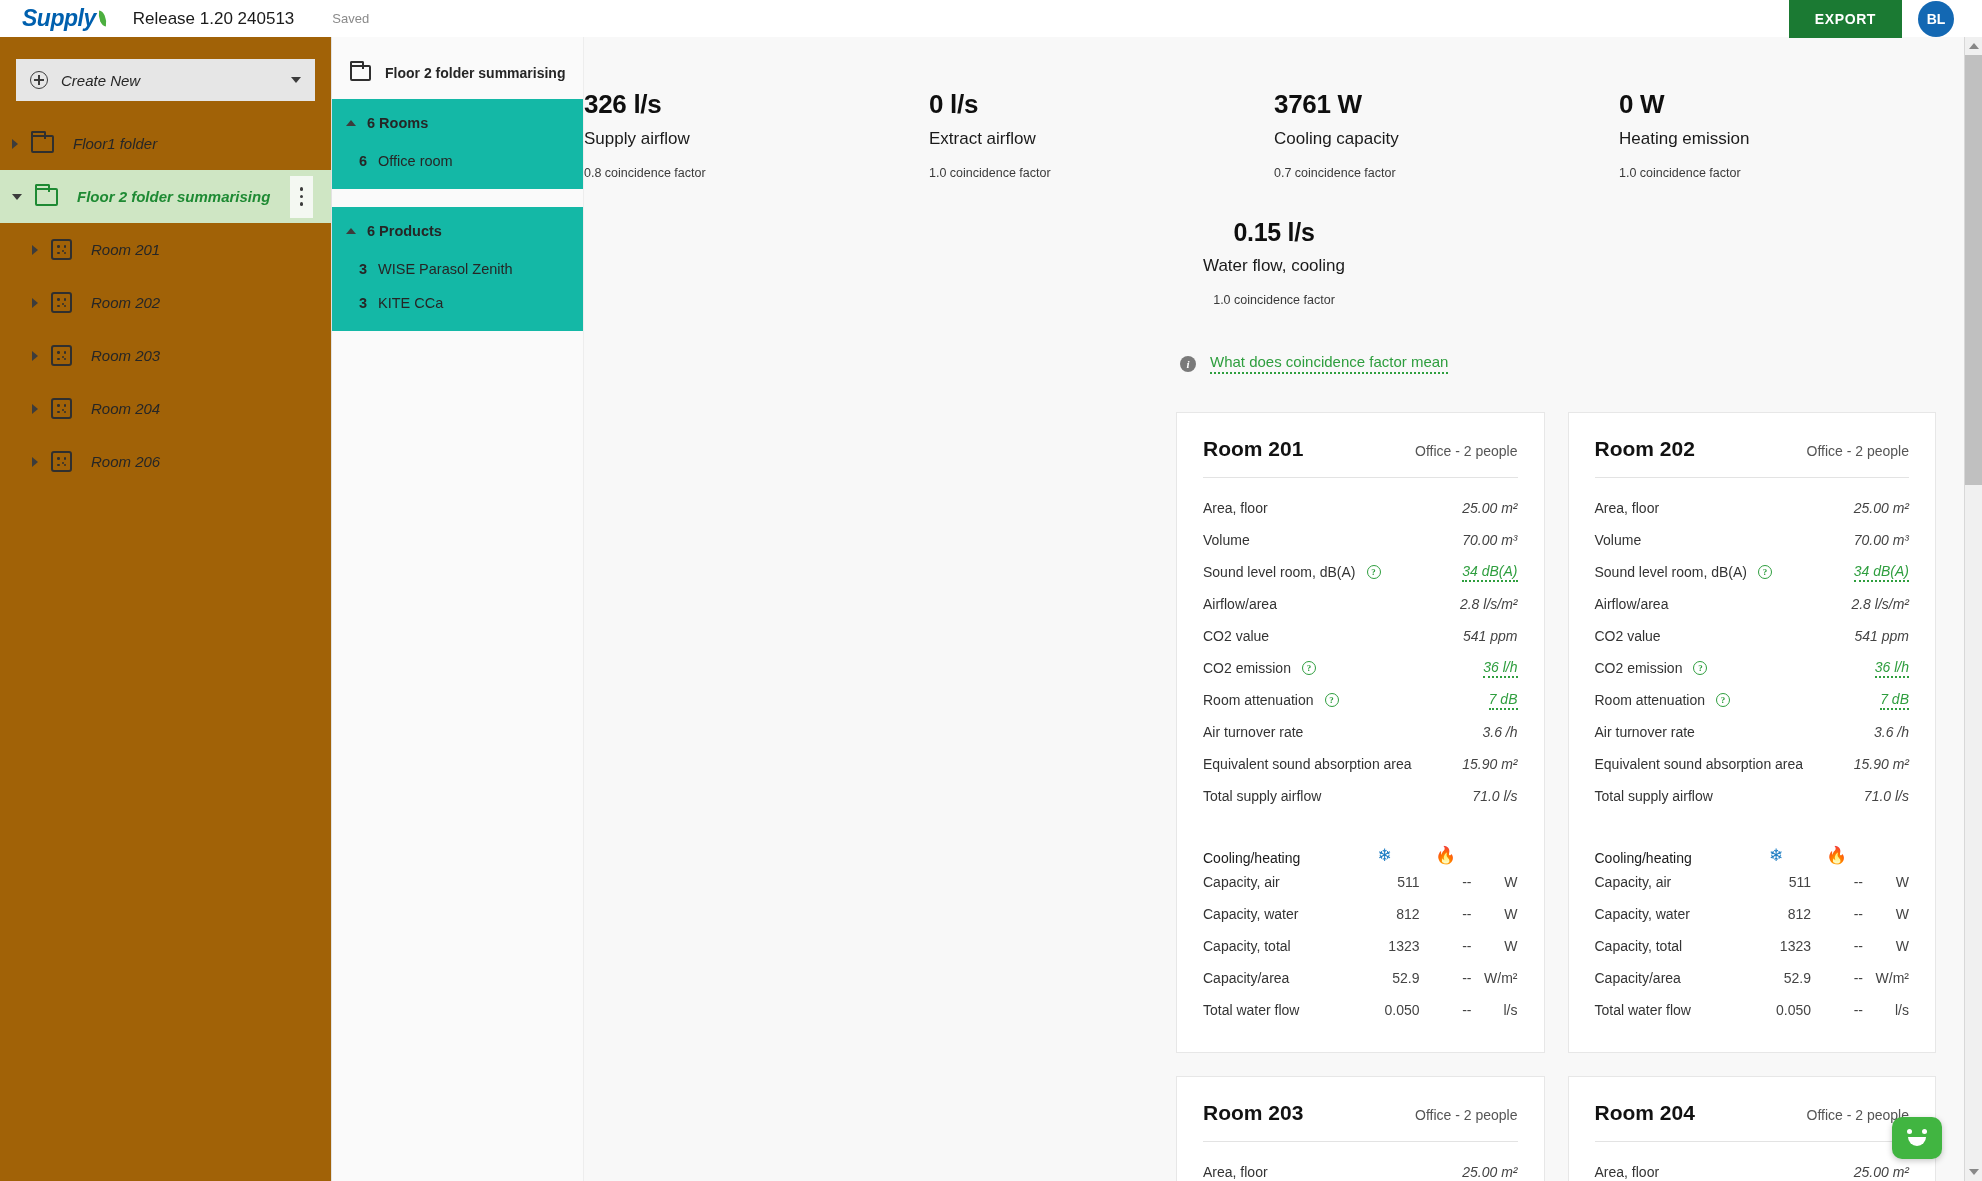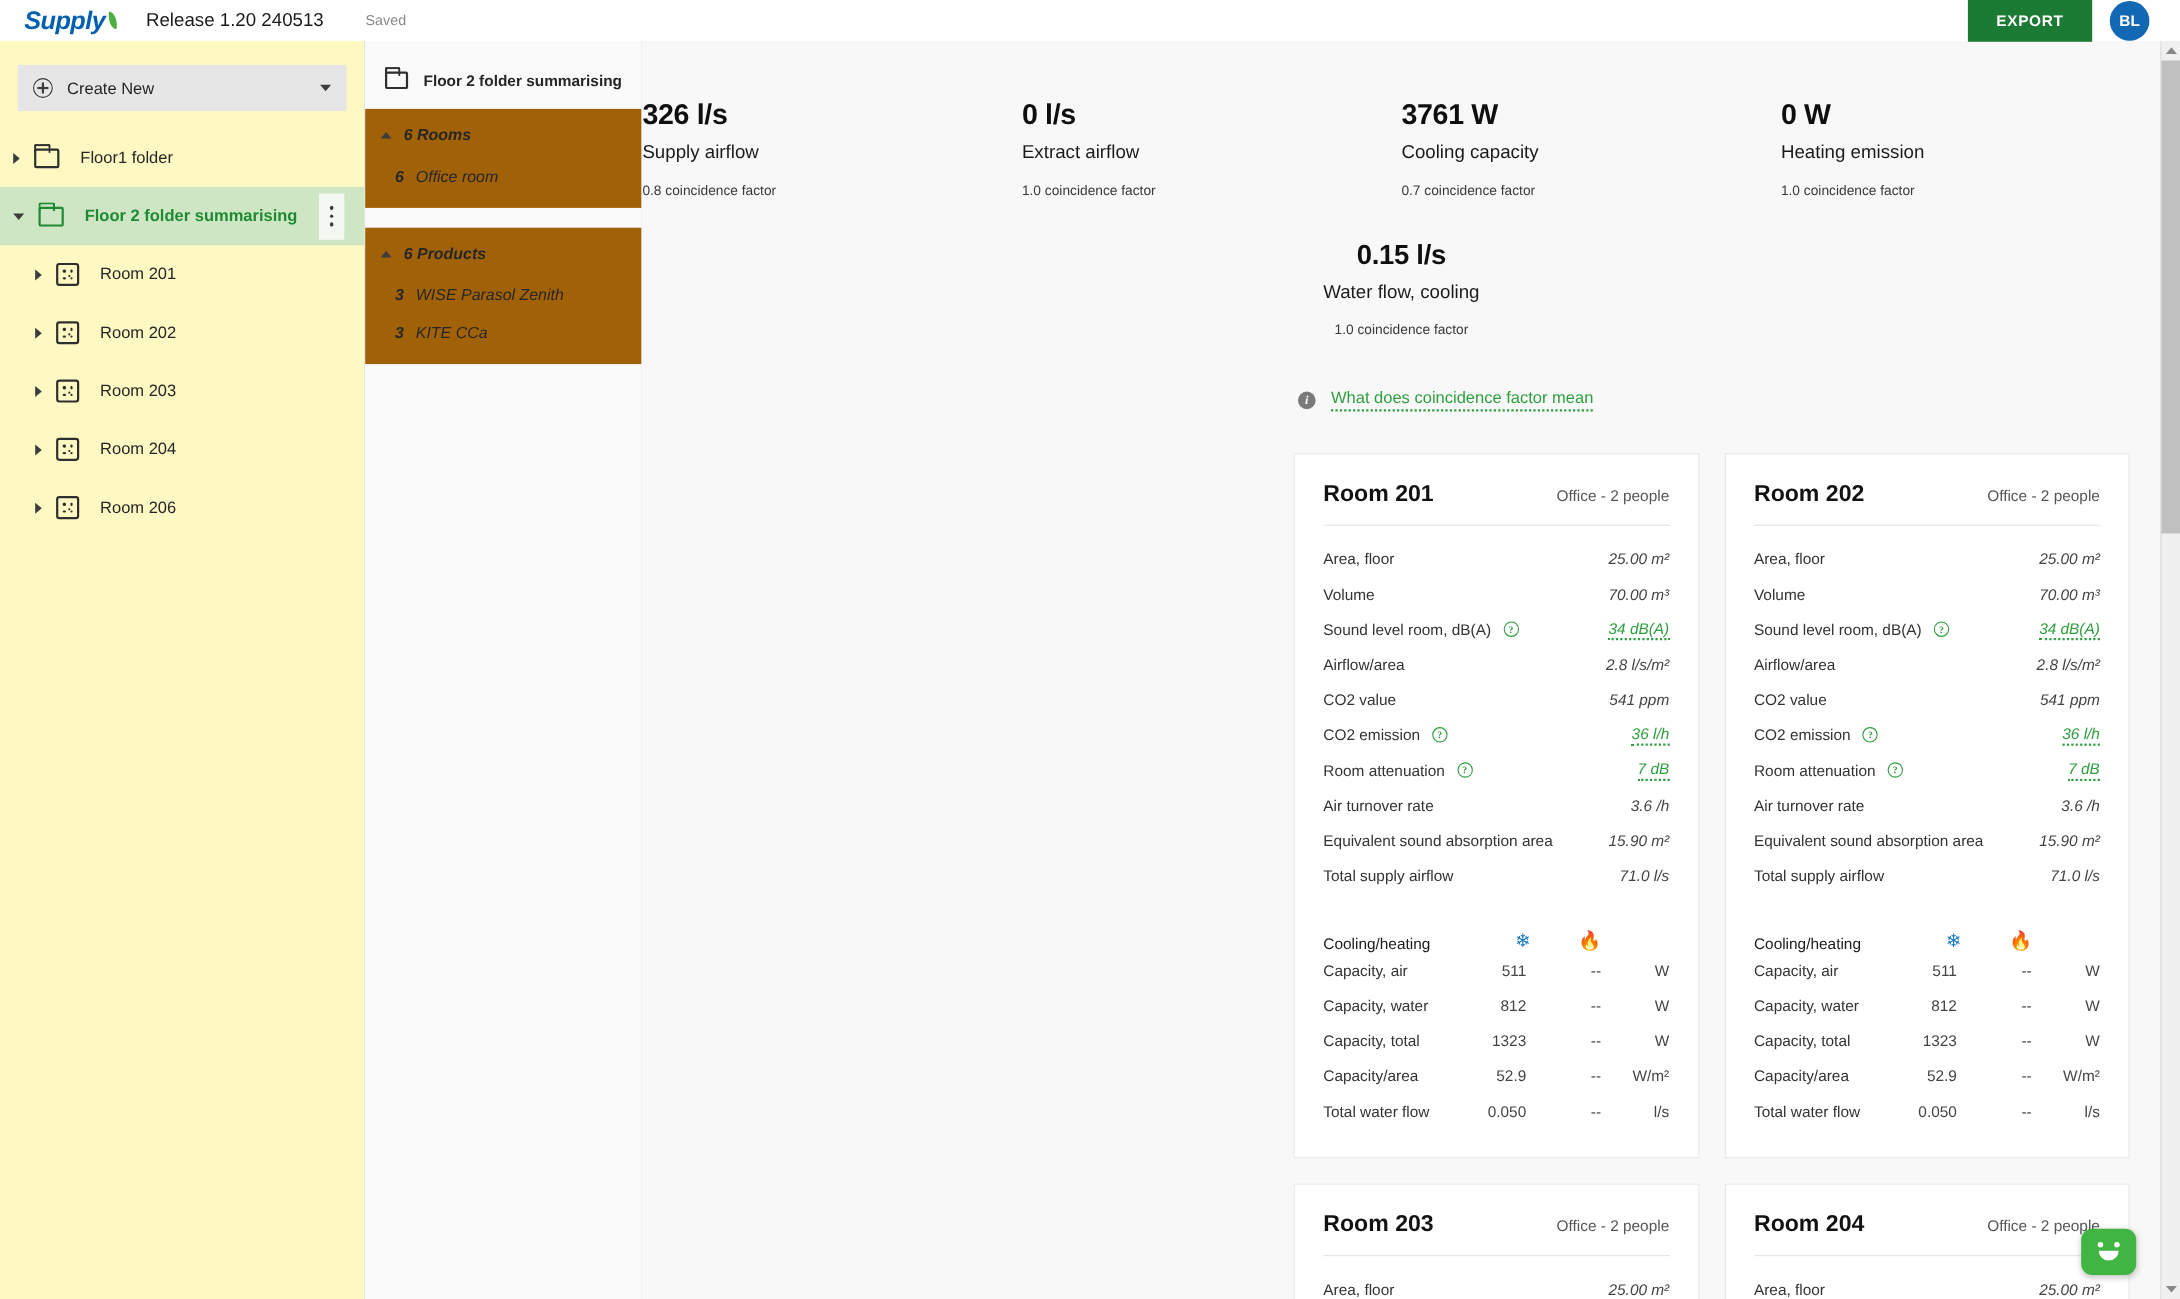--- a/index.html
+++ b/index.html
@@ -46,24 +46,25 @@
     color: #fff; font-size: 14px; font-weight: 600;
     display: flex; align-items: center; justify-content: center;
   }
 
   
   .app-body { flex: 1; display: flex; min-height: 0; position: relative; }
 
   
   .sidebar {
     width: 332px; min-width: 332px;
-    background: #fef9c3;
+    background: #a16207;
     border-right: 1px solid #e2e2e2;
     padding-top: 12px;
     overflow: hidden;
+    font-style: italic;
   }
   .create-new {
     margin: 10px 16px 16px 16px;
     background: #e6e6e6;
     height: 42px;
     display: flex; align-items: center;
     padding: 0 14px; cursor: pointer;
   }
   .plus-icon {
     width: 18px; height: 18px; border: 1.6px solid #3c3c3c; border-radius: 50%;
@@ -146,21 +147,21 @@
     width: 21px; height: 16px; flex: none;
     border: 2px solid #2f2f2f; border-radius: 2px; position: relative;
   }
   .bc-folder::before {
     content: ""; position: absolute; top: -6px; left: -2px;
     width: 10px; height: 6px; border: 2px solid #2f2f2f;
     border-bottom: none; border-radius: 2px 2px 0 0;
   }
   .bc-label { font-size: 14px; font-weight: 700; color: #262626; margin-left: 14px; }
 
-  .sum-block { background: #a16207; padding: 16px 0 20px 0; margin-bottom: 18px; font-style: italic; }
+  .sum-block { background: #14b8a6; padding: 16px 0 20px 0; margin-bottom: 18px; }
   .sum-head { display: flex; align-items: center; padding-left: 14px; margin-bottom: 22px; cursor: pointer; }
   .tri-up-sm {
     width: 0; height: 0;
     border-left: 5px solid transparent; border-right: 5px solid transparent;
     border-bottom: 6px solid #3c3c3c;
   }
   .sum-head-label { font-size: 14.5px; font-weight: 700; color: #262626; margin-left: 11px; }
   .sum-item { display: flex; padding-left: 27px; margin-bottom: 18px; }
   .sum-item:last-child { margin-bottom: 0; }
   .sum-count { font-size: 14.5px; font-weight: 700; color: #262626; min-width: 19px; }
@@ -229,21 +230,21 @@
   }
 
   .ch-head {
     display: flex; align-items: flex-end; height: 40px;
     font-size: 14px; font-weight: 400; color: #1a1a1a; margin-top: 14px;
   }
   .ch-icons { margin-left: auto; display: flex; }
   .snow { width: 70px; text-align: center; color: #1c7cc2; font-size: 17px; }
   .flame { width: 52px; text-align: center; font-size: 17px; }
   .unit-sp { width: 46px; }
-  .ch-row { display: flex; align-items: center; height: 32px; font-size: 14px; color: #333; gap: 16px; }
+  .ch-row { display: flex; align-items: center; height: 32px; font-size: 14px; color: #333; }
   .ch-row .c-cool { margin-left: auto; width: 70px; text-align: right; color: #444; }
   .ch-row .c-heat { width: 52px; text-align: right; color: #444; }
   .ch-row .c-unit { width: 46px; text-align: right; color: #444; }
 
   
   .scrollbar {
     position: absolute; right: 0; top: 0; bottom: 0; width: 18px;
     background: #f0f0f0; border-left: 1px solid #d8d8d8;
   }
   .sb-up, .sb-down {

